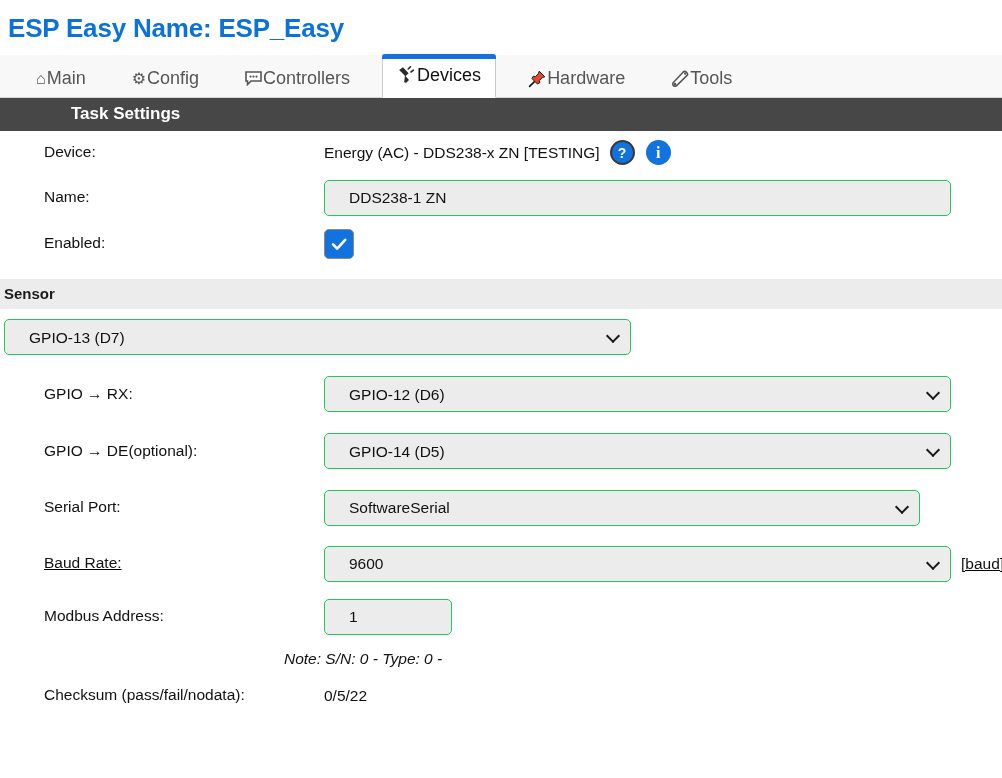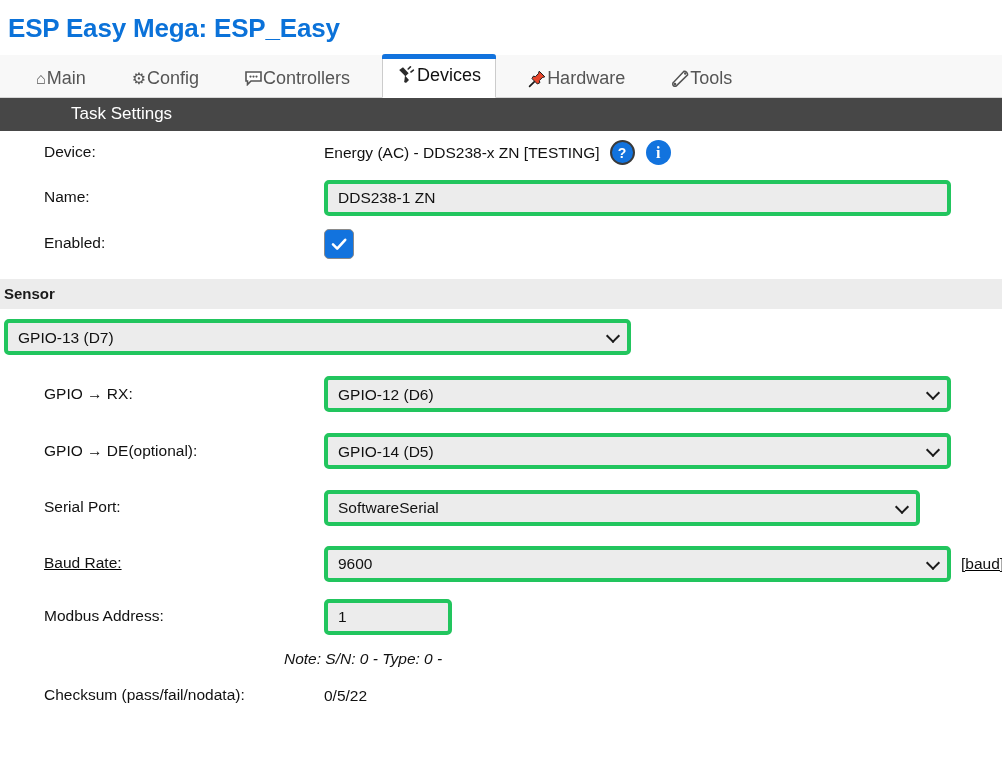--- a/index.html
+++ b/index.html
@@ -80,21 +80,21 @@
     height: 5px;
     background: #1273de;
     border-radius: 3px 3px 0 0;
   }
   .tab-gap-main { margin-left: 0; }
 
   
   .section-dark {
     background: #474747;
     color: #ffffff;
-    font-weight: normal;
+    font-weight: bold;
     font-size: 17px;
     height: 33px;
     display: flex;
     align-items: center;
     padding-left: 71px;
     box-sizing: border-box;
   }
   .section-light {
     background: #ececec;
     color: #1a1a1a;
@@ -163,27 +163,27 @@
   }
   .round-ico.info {
     font-family: "Liberation Serif", serif;
     font-size: 16px;
   }
 
   
   .txt, .sel {
     box-sizing: border-box;
     background: #ececec;
-    border: 4px solid #22c55e;
+    border: 1px solid #22c55e;
     border-radius: 5px;
     height: 36px;
     font-family: "Liberation Sans", sans-serif;
     font-size: 15.5px;
     color: #111111;
-    padding: 0 10px;
+    padding: 0 24px;
     outline: none;
   }
   .txt-name { width: 627px; }
   .txt-modbus { width: 128px; }
 
   .sel {
     appearance: none;
     -webkit-appearance: none;
     -moz-appearance: none;
     padding-right: 30px;
@@ -245,21 +245,21 @@
   .checksum-value {
     font-size: 15.5px;
     color: #111111;
   }
 
   .spacer-10 { height: 12px; }
 </style>
 </head>
 <body>
 
-<div class="page-title">ESP Easy Mega: ESP_Easy</div>
+<div class="page-title">ESP Easy Name: ESP_Easy</div>
 
 <div class="tabbar">
 
   <div class="tab tab-gap-main">
     <span class="tab-ico">⌂</span>
     <span>Main</span>
   </div>
 
   <div class="tab" style="margin-left:18px;">
     <span class="tab-ico">⚙</span>

